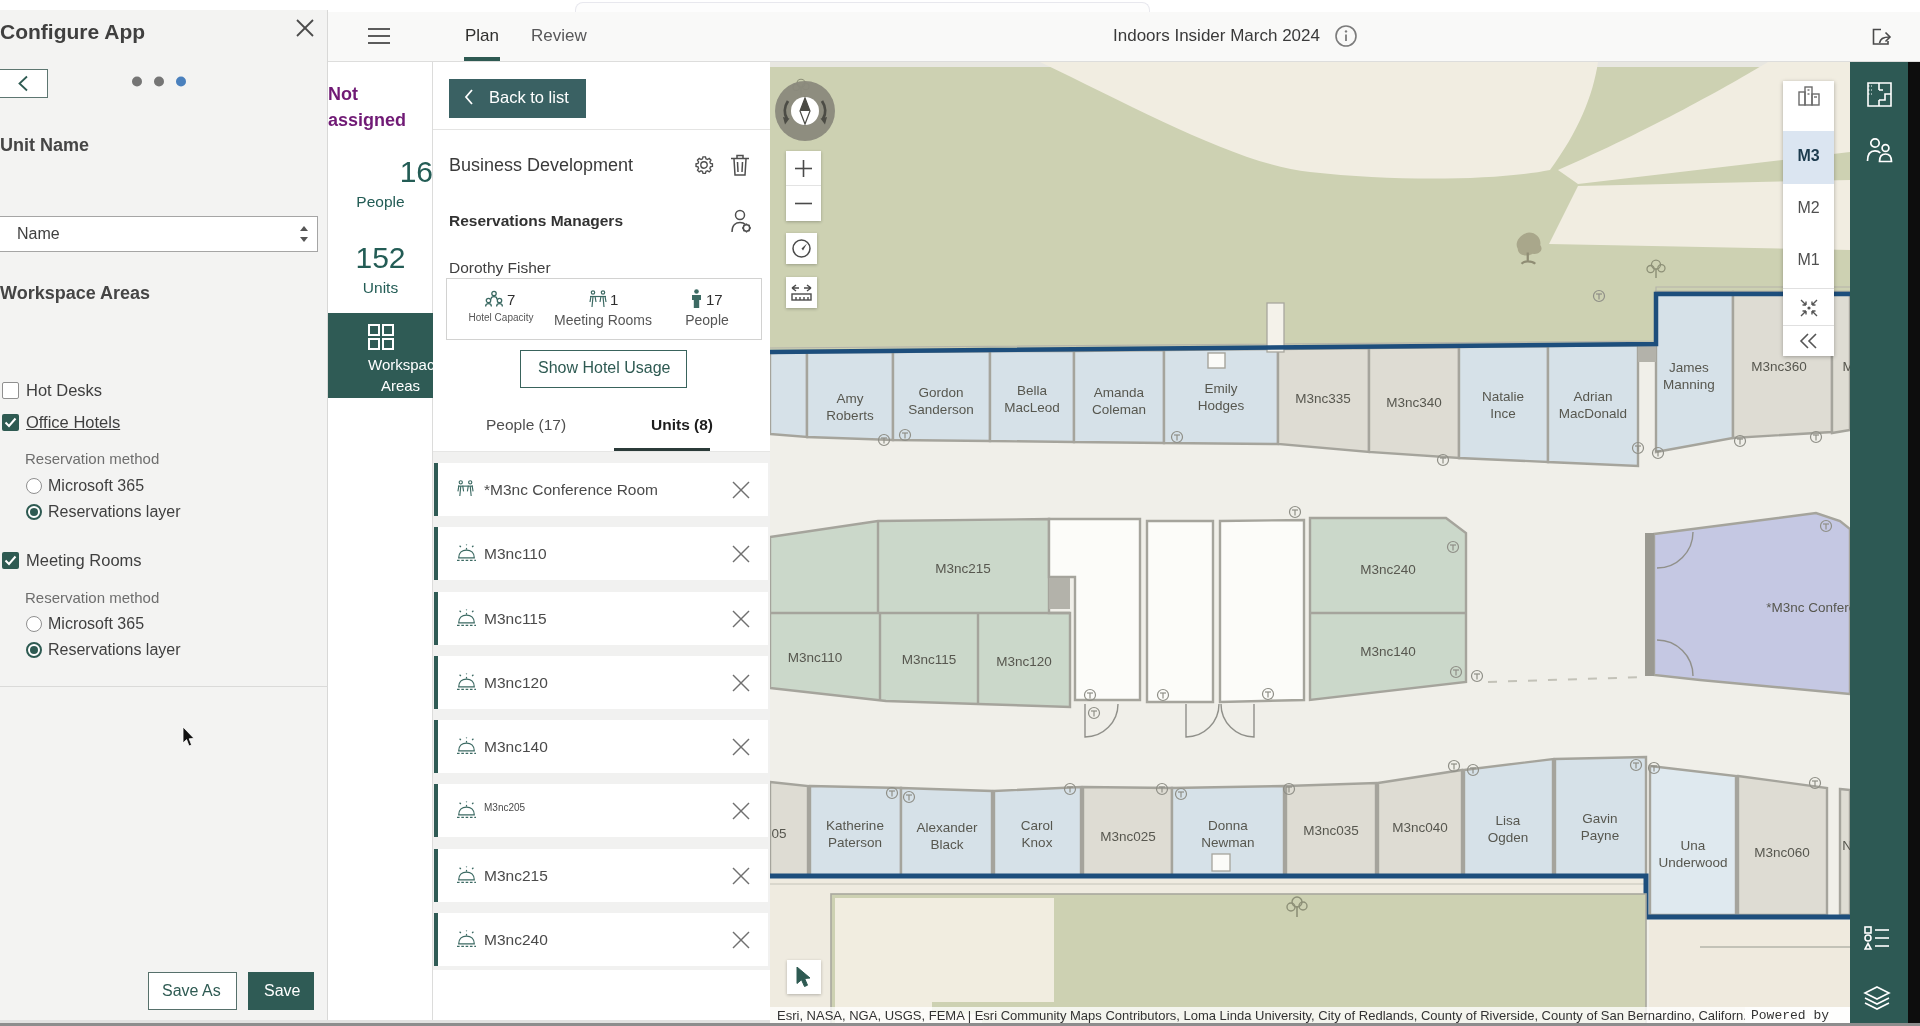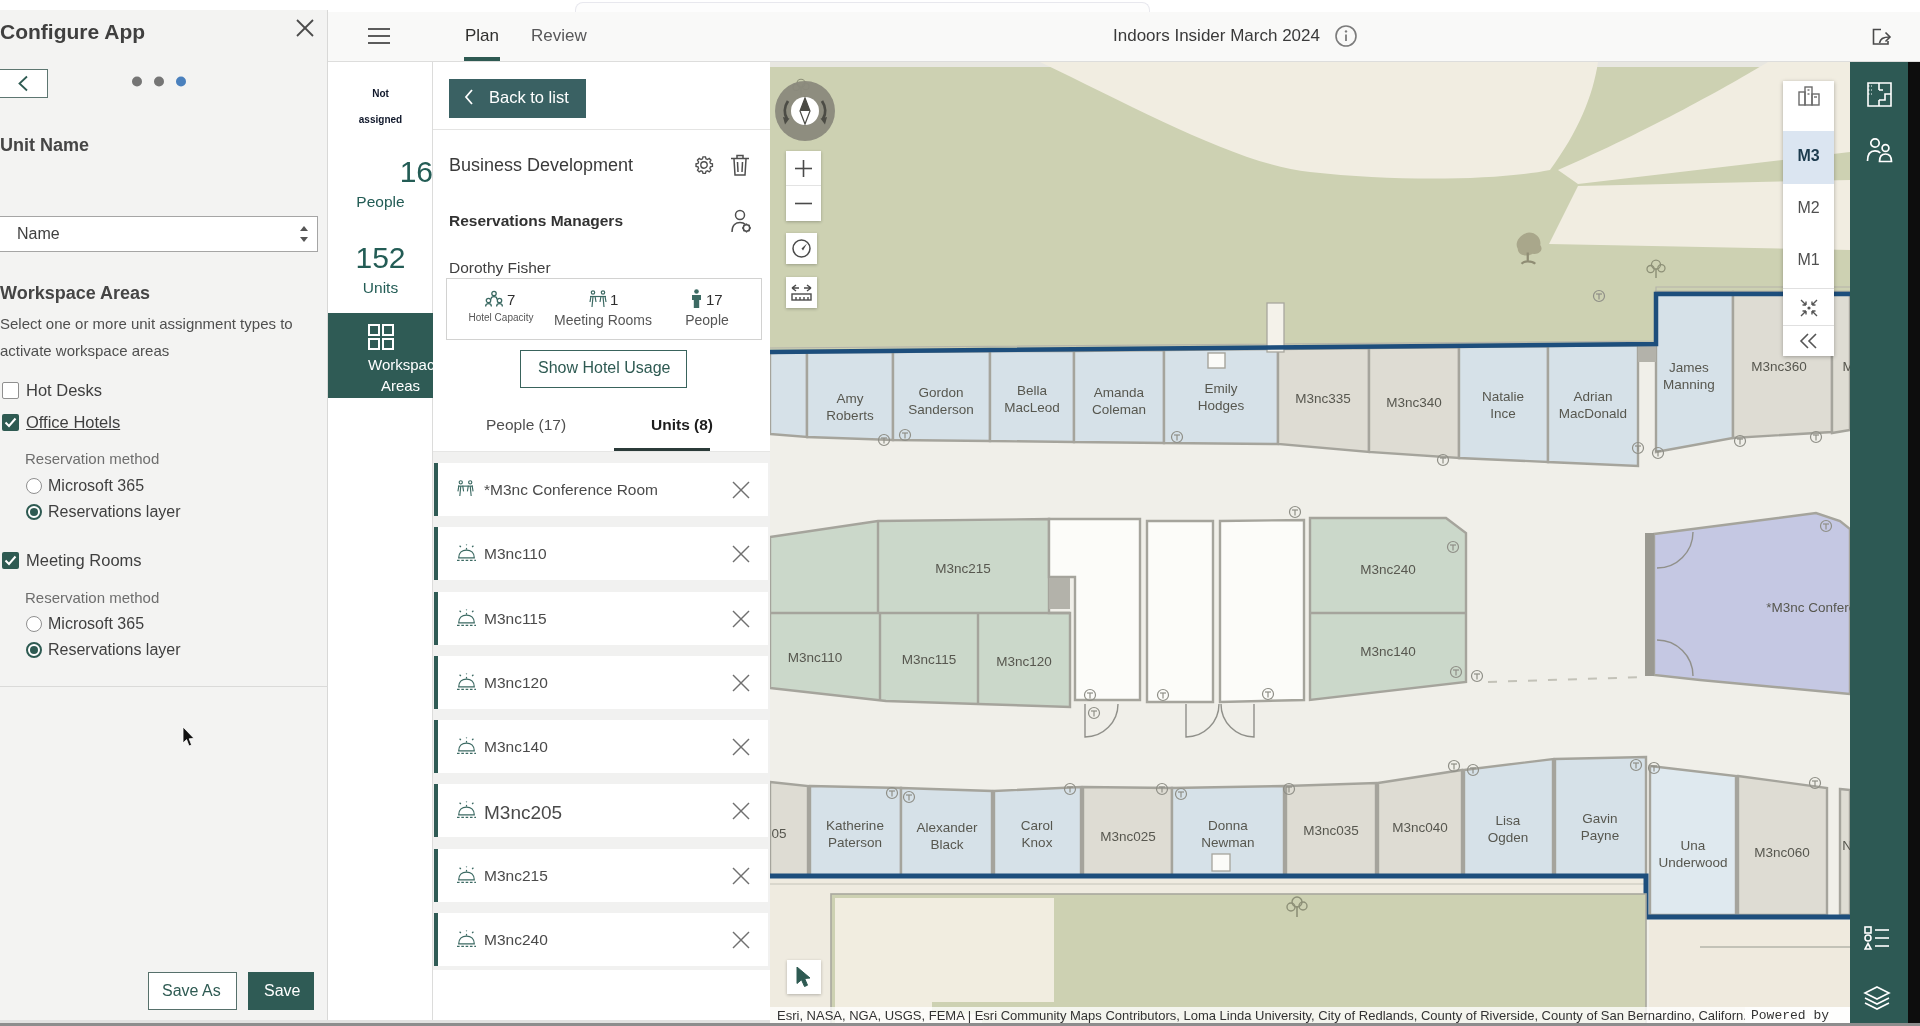--- a/index.html
+++ b/index.html
@@ -91,21 +91,20 @@
 
 <div class="abs" style="left:298px;top:224px;width:12px;height:20px;">
 <svg width="12" height="20">
         <path d="M2,7 L6,2 L10,7 Z" fill="#555"></path>
         <path d="M2,13 L6,18 L10,13 Z" fill="#555"></path>
       </svg>
 </div>
 
 <div class="abs" style="left:0px;top:283px;font-size:18px;font-weight:bold;color:#454545;">Workspace Areas</div>
 
-<div class="abs" style="left:0px;top:310px;font-size:15px;line-height:27px;color:#4f4f4f;white-space:nowrap;">Select one or more unit assignment types to<br>activate workspace areas</div>
 
 <div class="abs" style="left:2px;top:382px;width:17px;height:17px;background:#fff;border:1.5px solid #8f8f8f;border-radius:2px;"></div>
 <div class="abs" style="left:26px;top:381px;font-size:16.5px;color:#3f3f3f;">Hot Desks</div>
 
 <div class="abs" style="left:2px;top:414px;width:17px;height:17px;background:#2e5a52;border-radius:2px;">
 <svg width="17" height="17">
         <path d="M3.5,8.5 L7,12 L13.5,4.5" fill="none" stroke="#fff" stroke-width="2"></path>
       </svg></div>
 <div class="abs" style="left:26px;top:413px;font-size:16.5px;color:#3f3f3f;text-decoration:underline;">Office Hotels</div>
 
@@ -142,21 +141,21 @@
 </div>
 
 <div class="abs" style="left:148px;top:972px;width:89px;height:38px;background:#fff;border:1px solid #56706b;"></div>
 <div class="abs" style="left:162px;top:982px;font-size:16px;color:#2e5a52;">Save As</div>
 
 <div class="abs" style="left:248px;top:972px;width:66px;height:38px;background:#2f5b55;"></div>
 <div class="abs" style="left:264px;top:982px;font-size:16px;color:#fff;">Save</div>
 
 <div class="abs" style="left:328px;top:62px;width:105px;height:964px;background:#fff;border-right:1px solid #dcdcdb;"></div>
 
-<div class="abs" style="left:328px;top:81px;width:105px;text-align:center;font-size:10px;font-weight:bold;color:#0f172a;line-height:26px;">Not<br>assigned</div>
+<div class="abs" style="left:328px;top:81px;width:105px;font-size:18px;font-weight:bold;color:#701a75;line-height:26px;">Not<br>assigned</div>
 
 <div class="abs" style="left:328px;top:155px;width:105px;text-align:right;font-size:30px;color:#235c55;">16</div>
 <div class="abs" style="left:328px;top:193px;width:105px;text-align:center;font-size:15.5px;color:#235c55;">People</div>
 
 <div class="abs" style="left:328px;top:241px;width:105px;text-align:center;font-size:30px;color:#235c55;">152</div>
 <div class="abs" style="left:328px;top:279px;width:105px;text-align:center;font-size:15.5px;color:#235c55;">Units</div>
 
 <div class="abs" style="left:328px;top:313px;width:105px;height:85px;background:#2f5b55;"></div>
 <div class="abs" style="left:368px;top:324px;width:26px;height:26px;">
 <svg width="26" height="26">
@@ -385,21 +384,21 @@
 <div class="abs" style="left:456px;top:801px;width:24px;height:22px;"><svg width="21" height="19" viewBox="0 0 24 22">
           <g fill="none" stroke="#3c6a63" stroke-width="1.4">
             <path d="M3,16 C3,10 7,7 12,7 C17,7 21,10 21,16 Z"></path>
             <line x1="1" y1="19" x2="23" y2="19" stroke-dasharray="3,2"></line>
             <line x1="12" y1="4.5" x2="12" y2="6.5"></line>
             <line x1="4" y1="2" x2="5.5" y2="3.5"></line>
             <line x1="20" y1="2" x2="18.5" y2="3.5"></line>
             <line x1="12" y1="0.5" x2="12" y2="1.5"></line>
           </g>
         </svg></div>
-<div class="abs" style="left:484px;top:802px;font-size:19px;color:#4a4a4a;">M3nc205</div>
+<div class="abs" style="left:484px;top:802px;font-size:10px;color:#4a4a4a;">M3nc205</div>
 <div class="abs" style="left:732px;top:802px;width:18px;height:18px;"><svg width="18" height="18">
           <g stroke="#707070" stroke-width="1.4">
             <line x1="1" y1="1" x2="17" y2="17"></line>
             <line x1="17" y1="1" x2="1" y2="17"></line>
           </g>
         </svg></div>
 
 <div class="abs" style="left:434px;top:849px;width:334px;height:53px;background:#fff;"></div>
 <div class="abs" style="left:434px;top:849px;width:4px;height:53px;background:#2f5b55;"></div>
 <div class="abs" style="left:456px;top:866px;width:24px;height:22px;"><svg width="21" height="19" viewBox="0 0 24 22">

